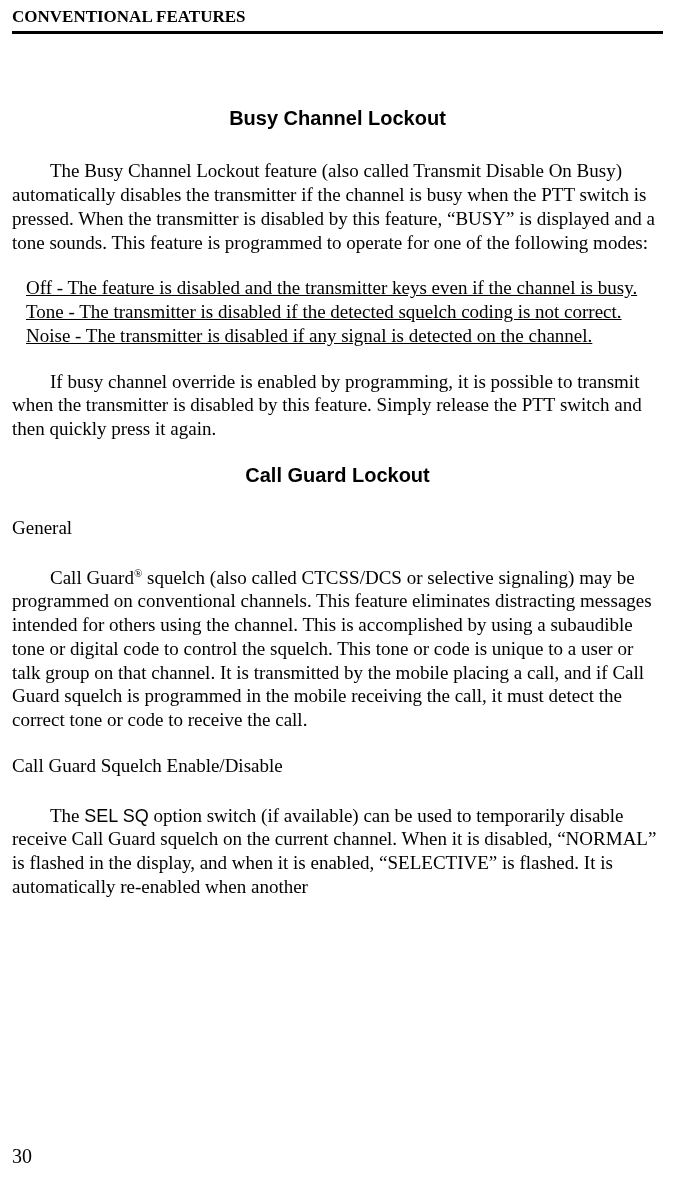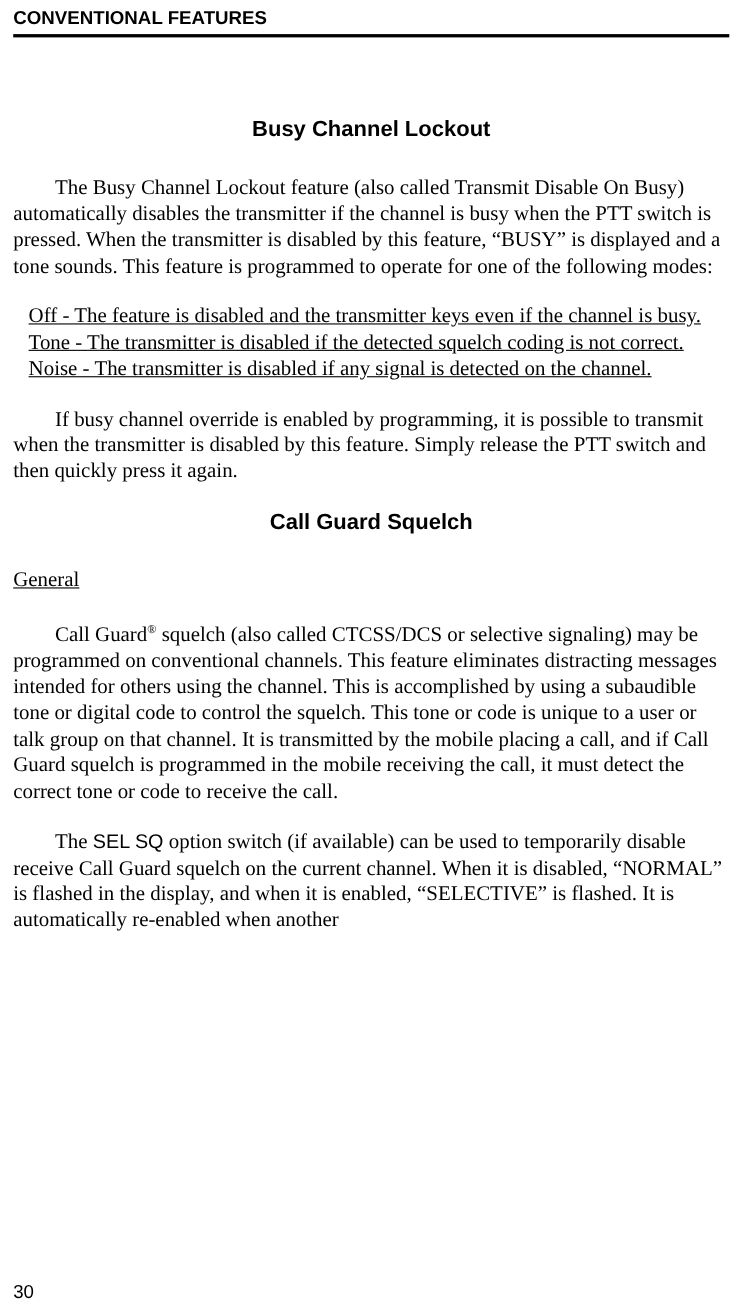--- a/index.html
+++ b/index.html
@@ -11,21 +11,21 @@
     padding: 0;
     width: 675px;
     height: 1193px;
     box-sizing: border-box;
     position: relative;
   }
   .page {
     padding: 0 12px 0 12px;
   }
   .running-header {
-    font-family: Liberation Sans, sans-serif;
+    font-family: Liberation Serif, serif;
     font-weight: bold;
     font-size: 17px;
     padding-top: 6px;
     padding-bottom: 4px;
   }
   .rule {
     border-bottom: 3px solid #000;
     margin-bottom: 72px;
   }
   h2 {
@@ -45,39 +45,38 @@
   .hanging {
     padding-left: 60px;
     text-indent: -46px;
     margin: 0 0 0 0;
     text-decoration: underline;
   }
   .hanging-block {
     margin: 0 0 22px 0;
   }
   .subhead {
-    text-decoration: underline;
     font-size: 19px;
     margin: 0 0 26px 0;
   }
   sup {
     font-size: 11px;
     vertical-align: super;
     line-height: 0;
   }
   .sans {
     font-family: Arial, Helvetica, sans-serif;
     font-size: 18px;
   }
   .page-number {
     position: absolute;
     left: 12px;
-    bottom: 8px;
-    font-family: Liberation Sans, sans-serif;
-    font-size: 17px;
+    bottom: 24px;
+    font-family: Liberation Serif, serif;
+    font-size: 20px;
   }
 </style>
 </head>
 <body>
 
 <div class="page">
   <div class="running-header">CONVENTIONAL FEATURES</div>
   <div class="rule"></div>
 
   <h2>Busy Channel Lockout</h2>
@@ -85,27 +84,28 @@
   <p class="para">The Busy Channel Lockout feature (also called Transmit Disable On Busy) automatically disables the transmitter if the channel is busy when the PTT switch is pressed. When the transmitter is disabled by this feature, “BUSY” is displayed and a tone sounds. This feature is programmed to operate for one of the following modes:</p>
 
   <div class="hanging-block">
     <p class="hanging">Off - The feature is disabled and the transmitter keys even if the channel is busy.</p>
     <p class="hanging">Tone - The transmitter is disabled if the detected squelch coding is not correct.</p>
     <p class="hanging">Noise - The transmitter is disabled if any signal is detected on the channel.</p>
   </div>
 
   <p class="para">If busy channel override is enabled by programming, it is possible to transmit when the transmitter is disabled by this feature. Simply release the PTT switch and then quickly press it again.</p>
 
-  <h2>Call Guard Squelch</h2>
+  <h2>Call Guard Lockout</h2>
 
   <p class="subhead">General</p>
 
   <p class="para">
     <span>Call Guard</span><sup>®</sup><span> squelch (also called CTCSS/DCS or selective signaling) may be programmed on conventional channels. This feature eliminates distracting messages intended for others using the channel. This is accomplished by using a subaudible tone or digital code to control the squelch. This tone or code is unique to a user or talk group on that channel. It is transmitted by the mobile placing a call, and if Call Guard squelch is programmed in the mobile receiving the call, it must detect the correct tone or code to receive the call.</span>
   </p>
 
+  <p class="subhead">Call Guard Squelch Enable/Disable</p>
 
   <p class="para no-bottom">
     <span>The </span><span class="sans">SEL SQ</span><span> option switch (if available) can be used to temporarily disable receive Call Guard squelch on the current channel. When it is disabled, “NORMAL” is flashed in the display, and when it is enabled, “SELECTIVE” is flashed. It is automatically re-enabled when another</span>
   </p>
 </div>
 
 <div class="page-number">30</div>
 
 </body></html>

